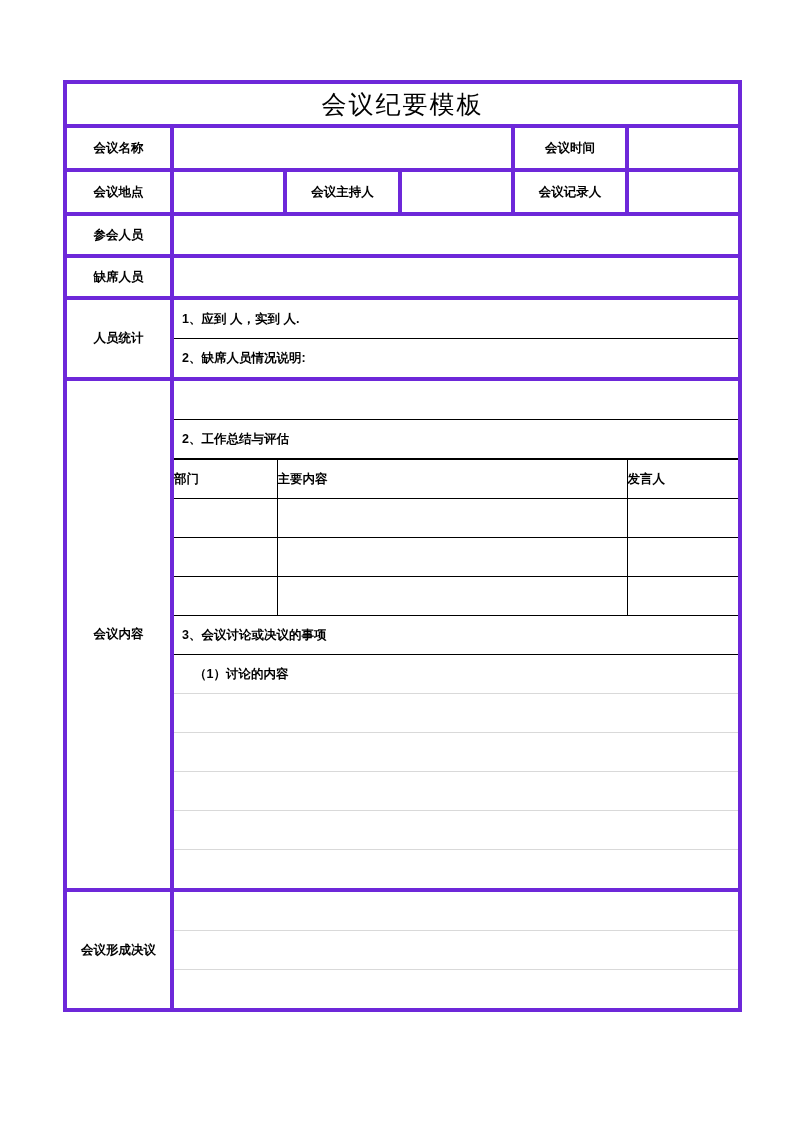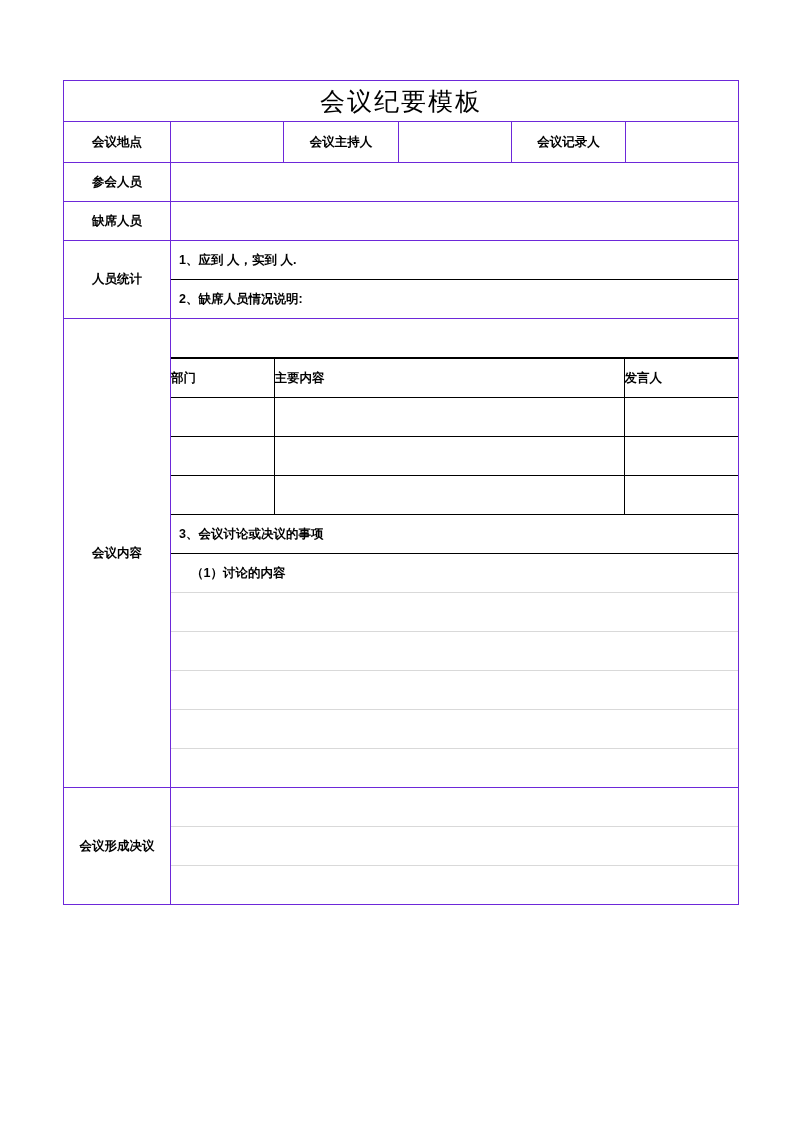--- a/index.html
+++ b/index.html
@@ -27,21 +27,21 @@
   table.doc {
     position: absolute;
     left: 63px;
     top: 80px;
     width: 675px;
     border-collapse: collapse;
     table-layout: fixed;
   }
 
   table.doc td {
-    border: 1px solid #6d28d9;
+    border: 4px solid #6d28d9;
     padding: 0;
     vertical-align: middle;
     font-size: 12.5px;
     font-weight: bold;
     color: #000000;
   }
 
   
   .title-cell {
     height: 40px;
@@ -121,20 +121,26 @@
       <col style="width:113px">
       <col style="width:114px">
       <col style="width:113px">
     </colgroup>
     <tbody>
 
       <tr>
         <td colspan="6" class="title-cell">会议纪要模板</td>
       </tr>
 
+      <tr>
+        <td class="lbl h40">会议名称</td>
+        <td colspan="3" class="val h40"></td>
+        <td class="lbl h40">会议时间</td>
+        <td class="val h40"></td>
+      </tr>
 
       <tr>
         <td class="lbl h40">会议地点</td>
         <td class="val h40"></td>
         <td class="lbl h40">会议主持人</td>
         <td class="val h40"></td>
         <td class="lbl h40">会议记录人</td>
         <td class="val h40"></td>
       </tr>
 
@@ -167,20 +173,23 @@
       <tr>
         <td class="lbl">会议内容</td>
         <td colspan="5" class="wrapcell">
           <table class="inner">
             <tbody>
 
               <tr>
                 <td></td>
               </tr>
 
+              <tr>
+                <td>2、工作总结与评估</td>
+              </tr>
 
               <tr>
                 <td class="wrapcell">
                   <table class="subtbl">
                     <colgroup>
                       <col style="width:103px">
                       <col style="width:350px">
                       <col style="width:114px">
                     </colgroup>
                     <tbody>

